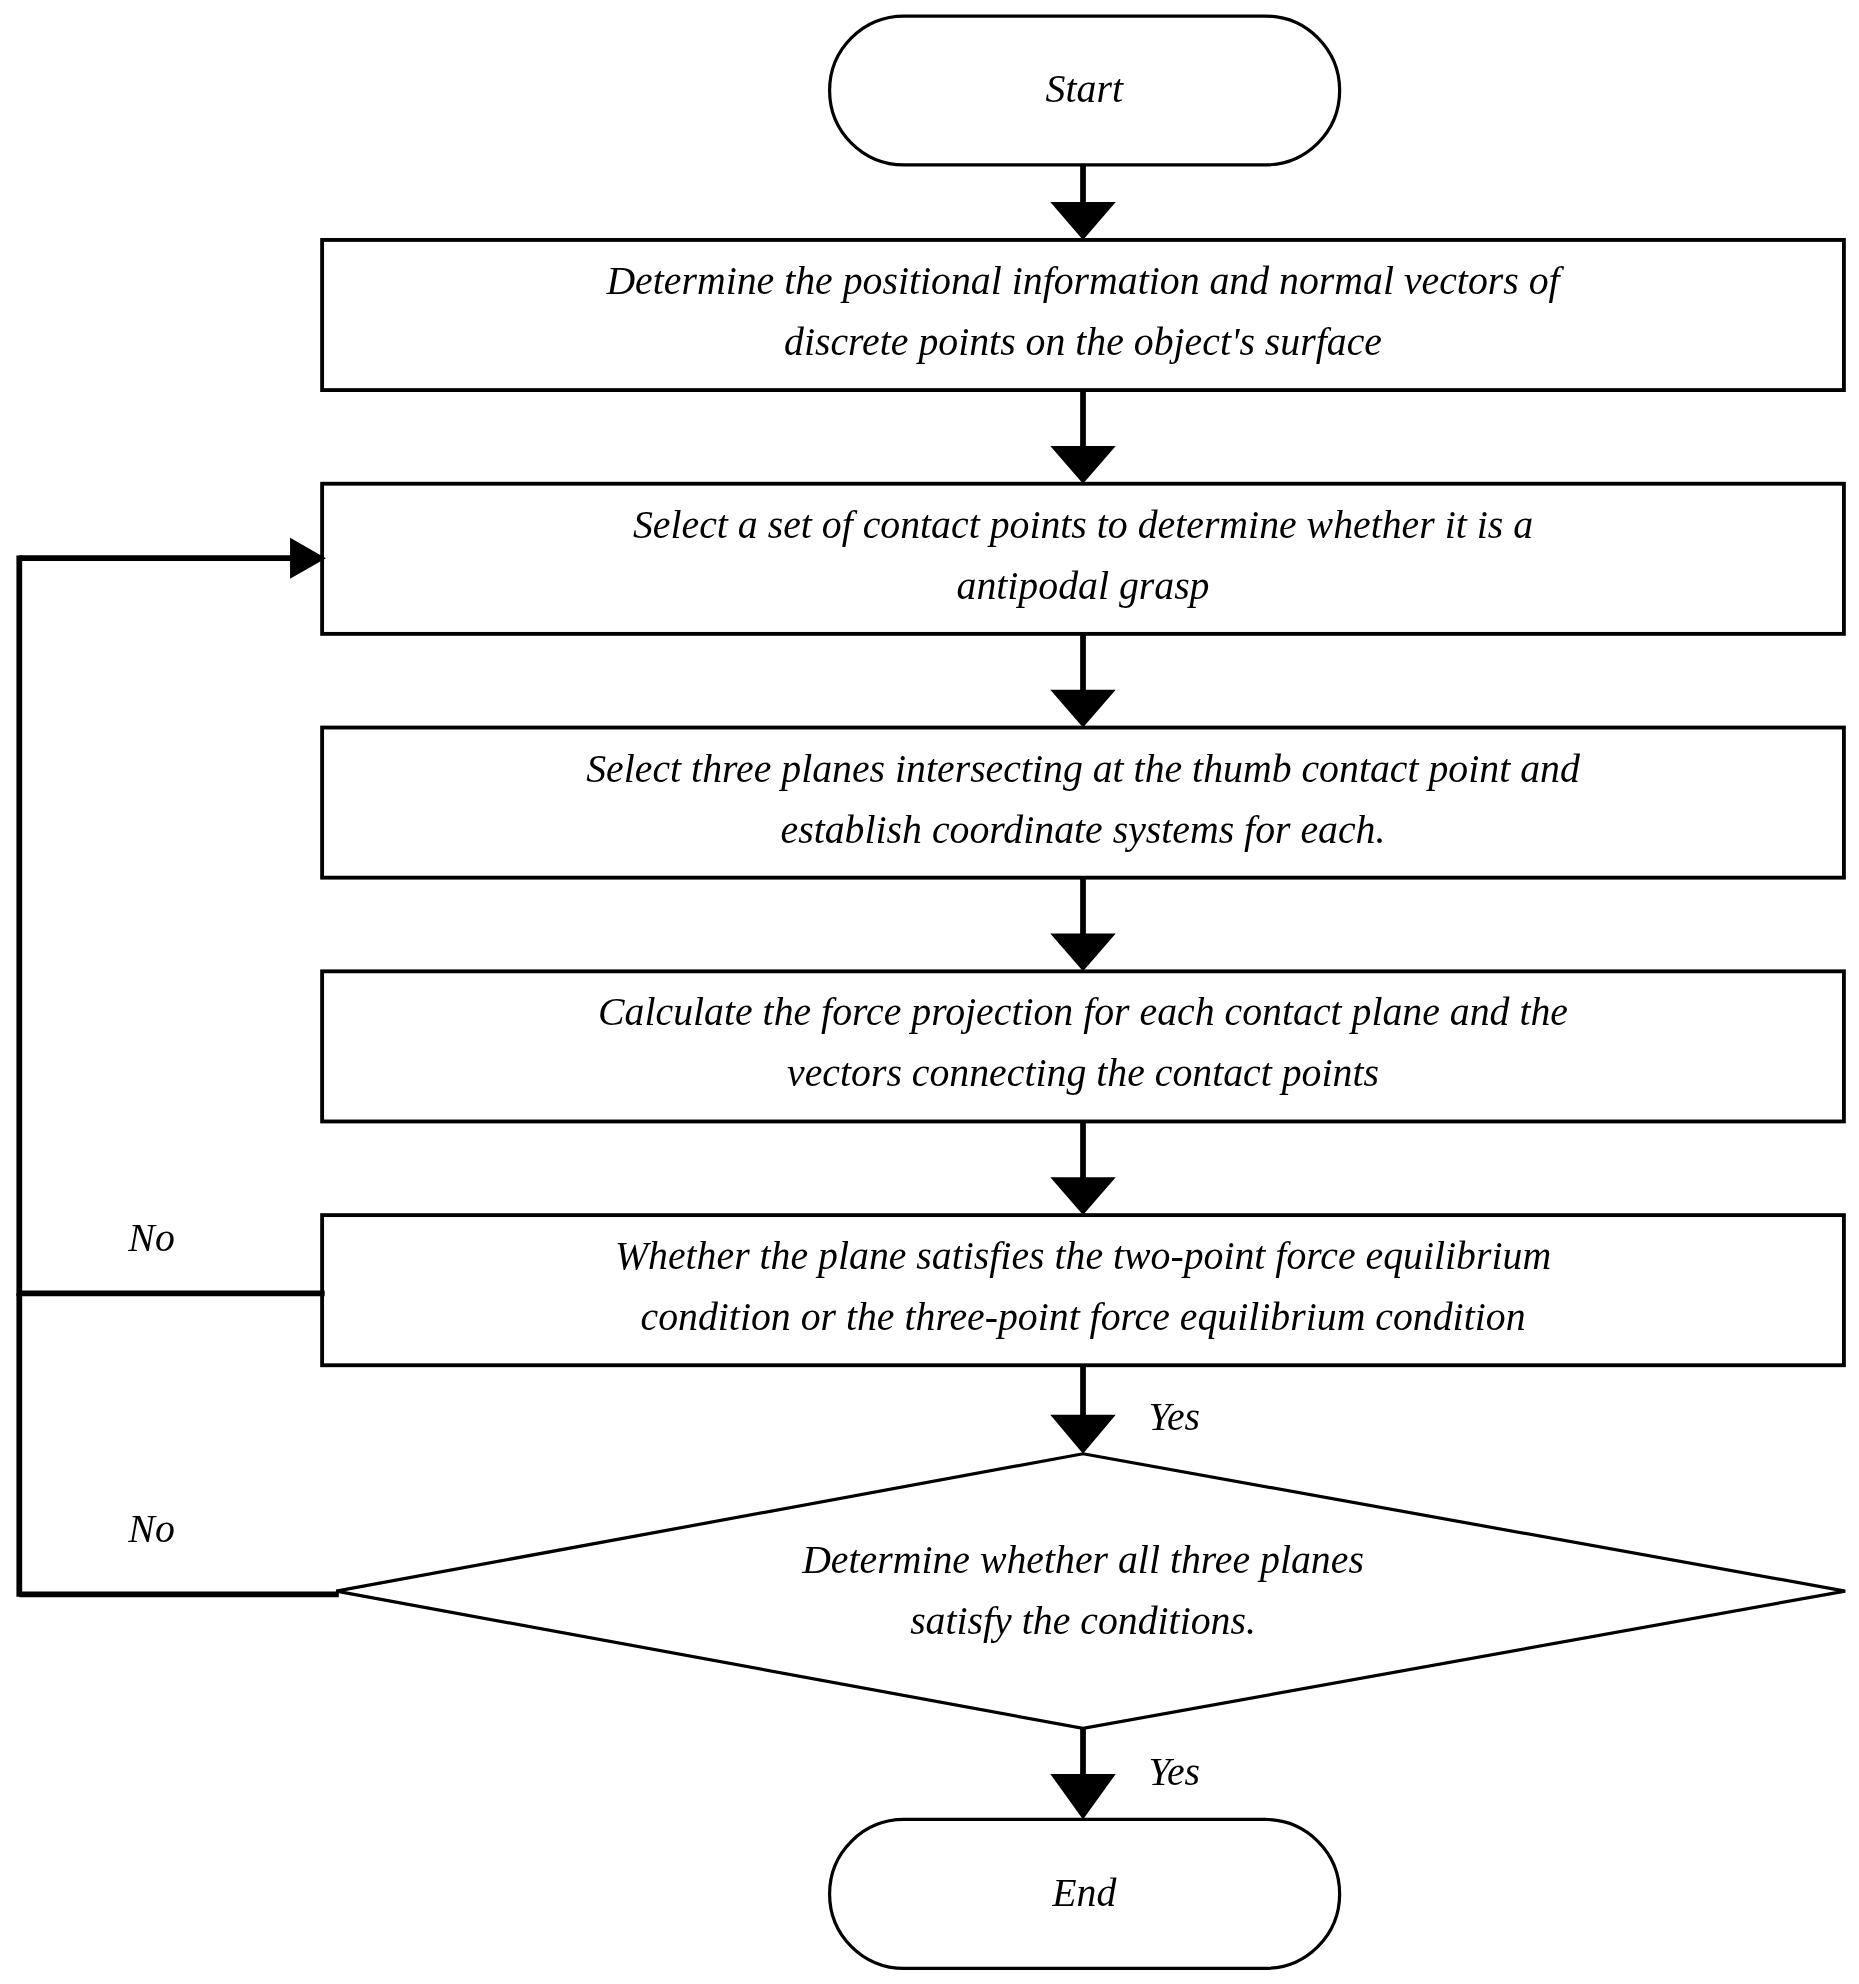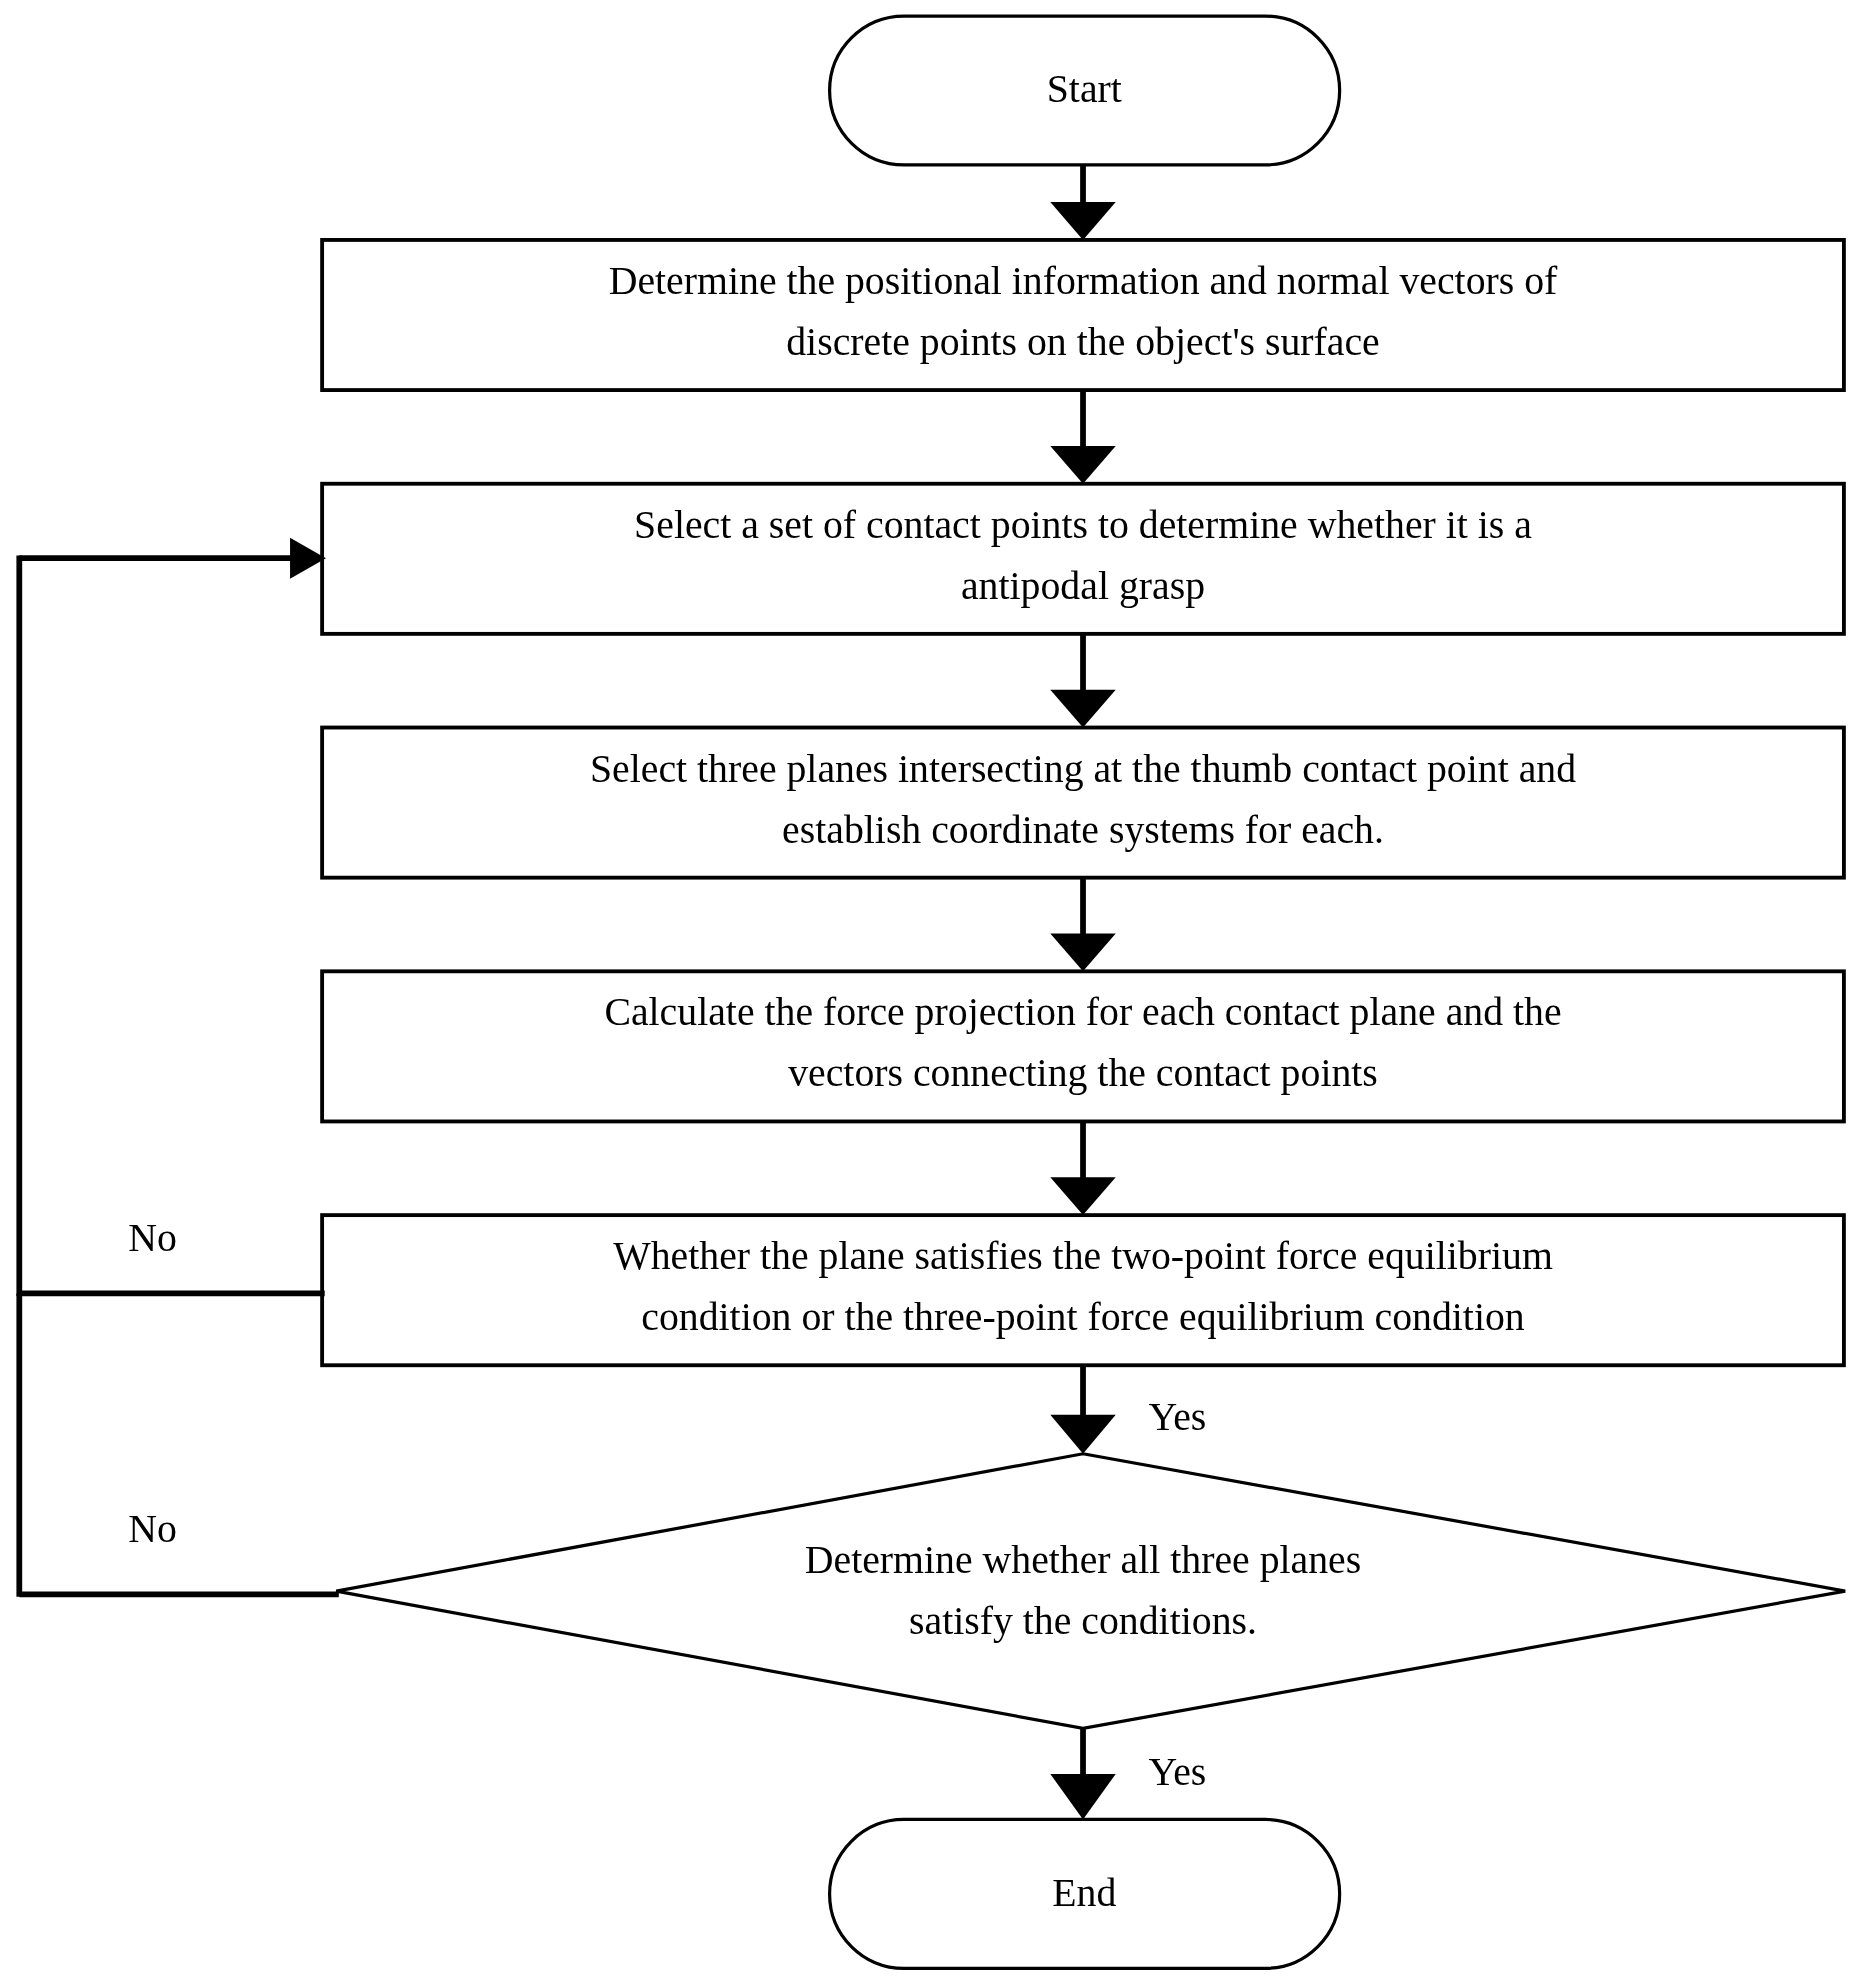--- a/index.html
+++ b/index.html
@@ -6,20 +6,21 @@
     margin: 0;
     padding: 0;
     background: #ffffff;
   }
   #flowchart-root {
     width: 1860px;
     height: 1985px;
     position: relative;
     background: #ffffff;
     font-family: "Liberation Serif", "DejaVu Serif", serif;
+    font-style: italic;
   }
   svg.flow-canvas {
     display: block;
     width: 1860px;
     height: 1985px;
   }
   .shape-outline {
     fill: #ffffff;
     stroke: #000000;
     stroke-width: 6;

